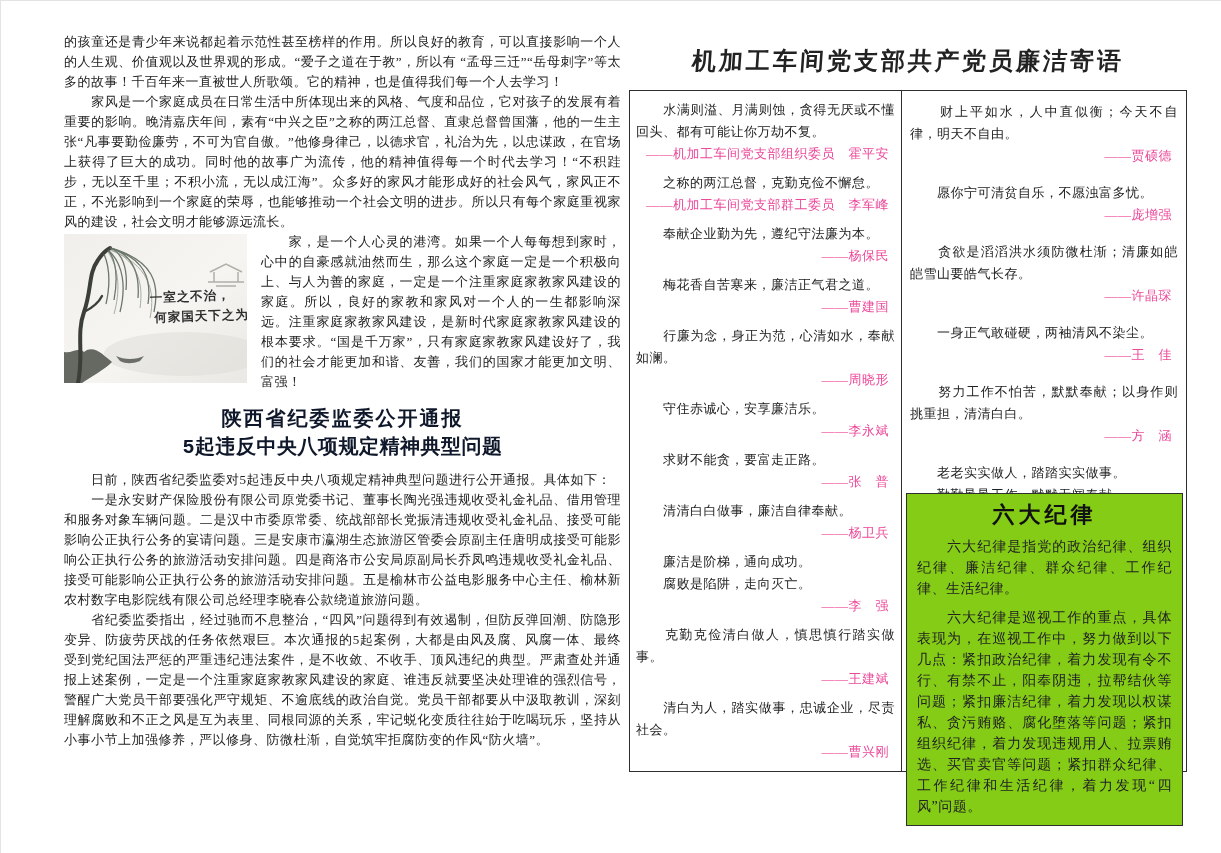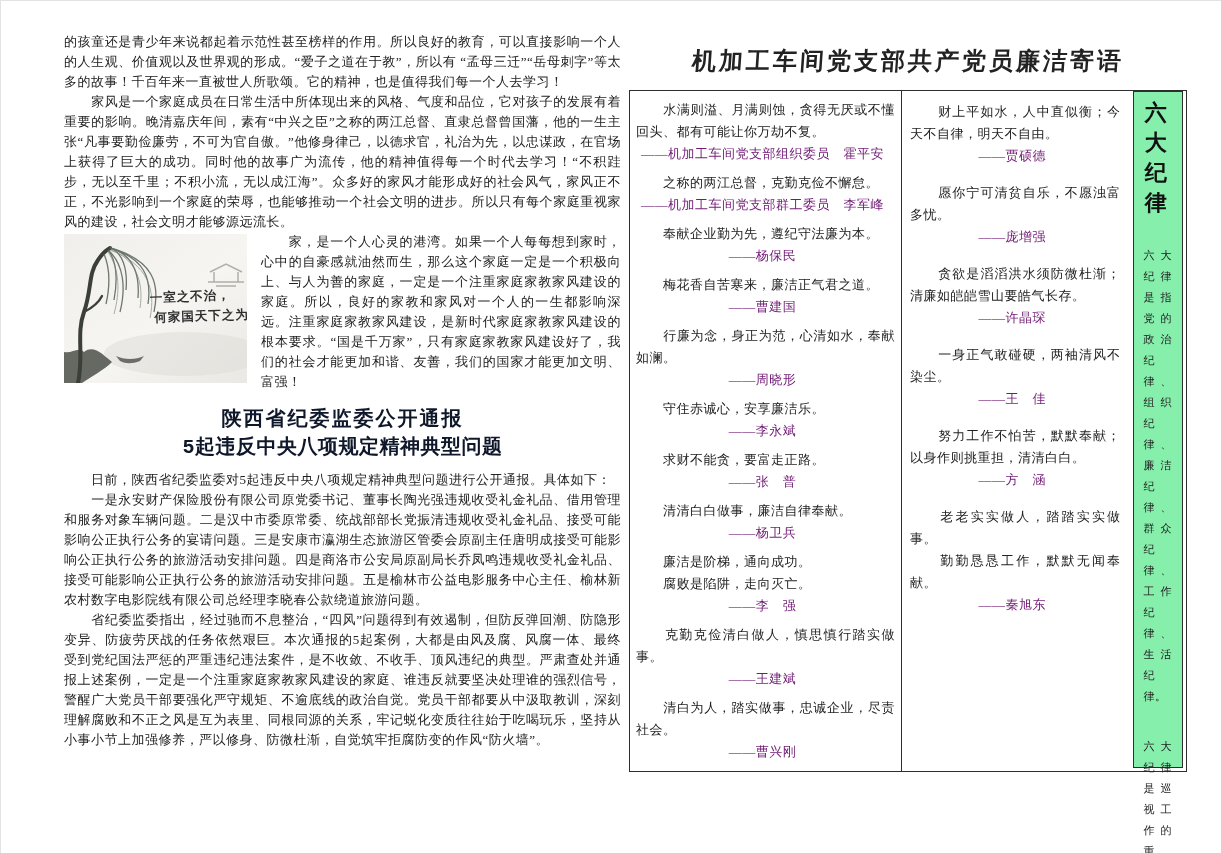--- a/index.html
+++ b/index.html
@@ -35,43 +35,43 @@
     transform:skewX(-4deg);
   }
   .quote-box{
     margin-top:13px;height:682px;border:1.5px solid #2e2e2e;
     display:flex;box-sizing:border-box;background:#fff;
   }
   .col-left{
     width:272px;box-sizing:border-box;border-right:1.5px solid #2e2e2e;
     padding:8px 6px 0 6px;
   }
-  .col-right{flex:1;display:flex;flex-direction:row;box-sizing:border-box;}
+  .col-right{flex:1;display:flex;flex-direction:column;box-sizing:border-box;}
   .col-right-quotes{padding:10px 8px 0 8px;height:402px;box-sizing:border-box;}
   .quote{margin:0 0 7px 0;}
   .col-right-quotes .quote{margin-bottom:15px;}
   .q-text{
     margin:0;font-size:13px;line-height:22px;white-space:pre-line;
     text-align:justify;color:#222;letter-spacing:0.5px;
   }
   .q-sig{
-    margin:0;font-size:13px;line-height:22px;text-align:center;
-    padding-right:6px;color:#701a75;letter-spacing:0.5px;
+    margin:0;font-size:13px;line-height:22px;text-align:right;
+    padding-right:6px;color:#ec4899;letter-spacing:0.5px;
   }
   .six-box{
     flex:1;margin:0 3px 3px 4px;border:1.5px solid #2e2e2e;
-    padding:4px 10px 0 10px;box-sizing:border-box;background:#86efac;
+    padding:4px 10px 0 10px;box-sizing:border-box;background:#84cc16;
   }
   .six-title{
     margin:2px 0 6px 0;text-align:center;
     font-family:"Liberation Sans","DejaVu Sans",sans-serif;
     font-weight:bold;font-size:22px;letter-spacing:4px;color:#111;
   }
   .six-para{
-    margin:0 0 8px 0;font-size:11px;line-height:21px;text-align:justify;
+    margin:0 0 8px 0;font-size:14px;line-height:21px;text-align:justify;
     white-space:pre-line;color:#222;letter-spacing:0.5px;
   }
 </style>
 </head>
 <body>
 
 <div class="canvas">
 
   <div class="left-page">
     <p class="body-para">的孩童还是青少年来说都起着示范性甚至榜样的作用。所以良好的教育，可以直接影响一个人的人生观、价值观以及世界观的形成。“爱子之道在于教”，所以有 “孟母三迁”“岳母刺字”等太多的故事！千百年来一直被世人所歌颂。它的精神，也是值得我们每一个人去学习！</p>

